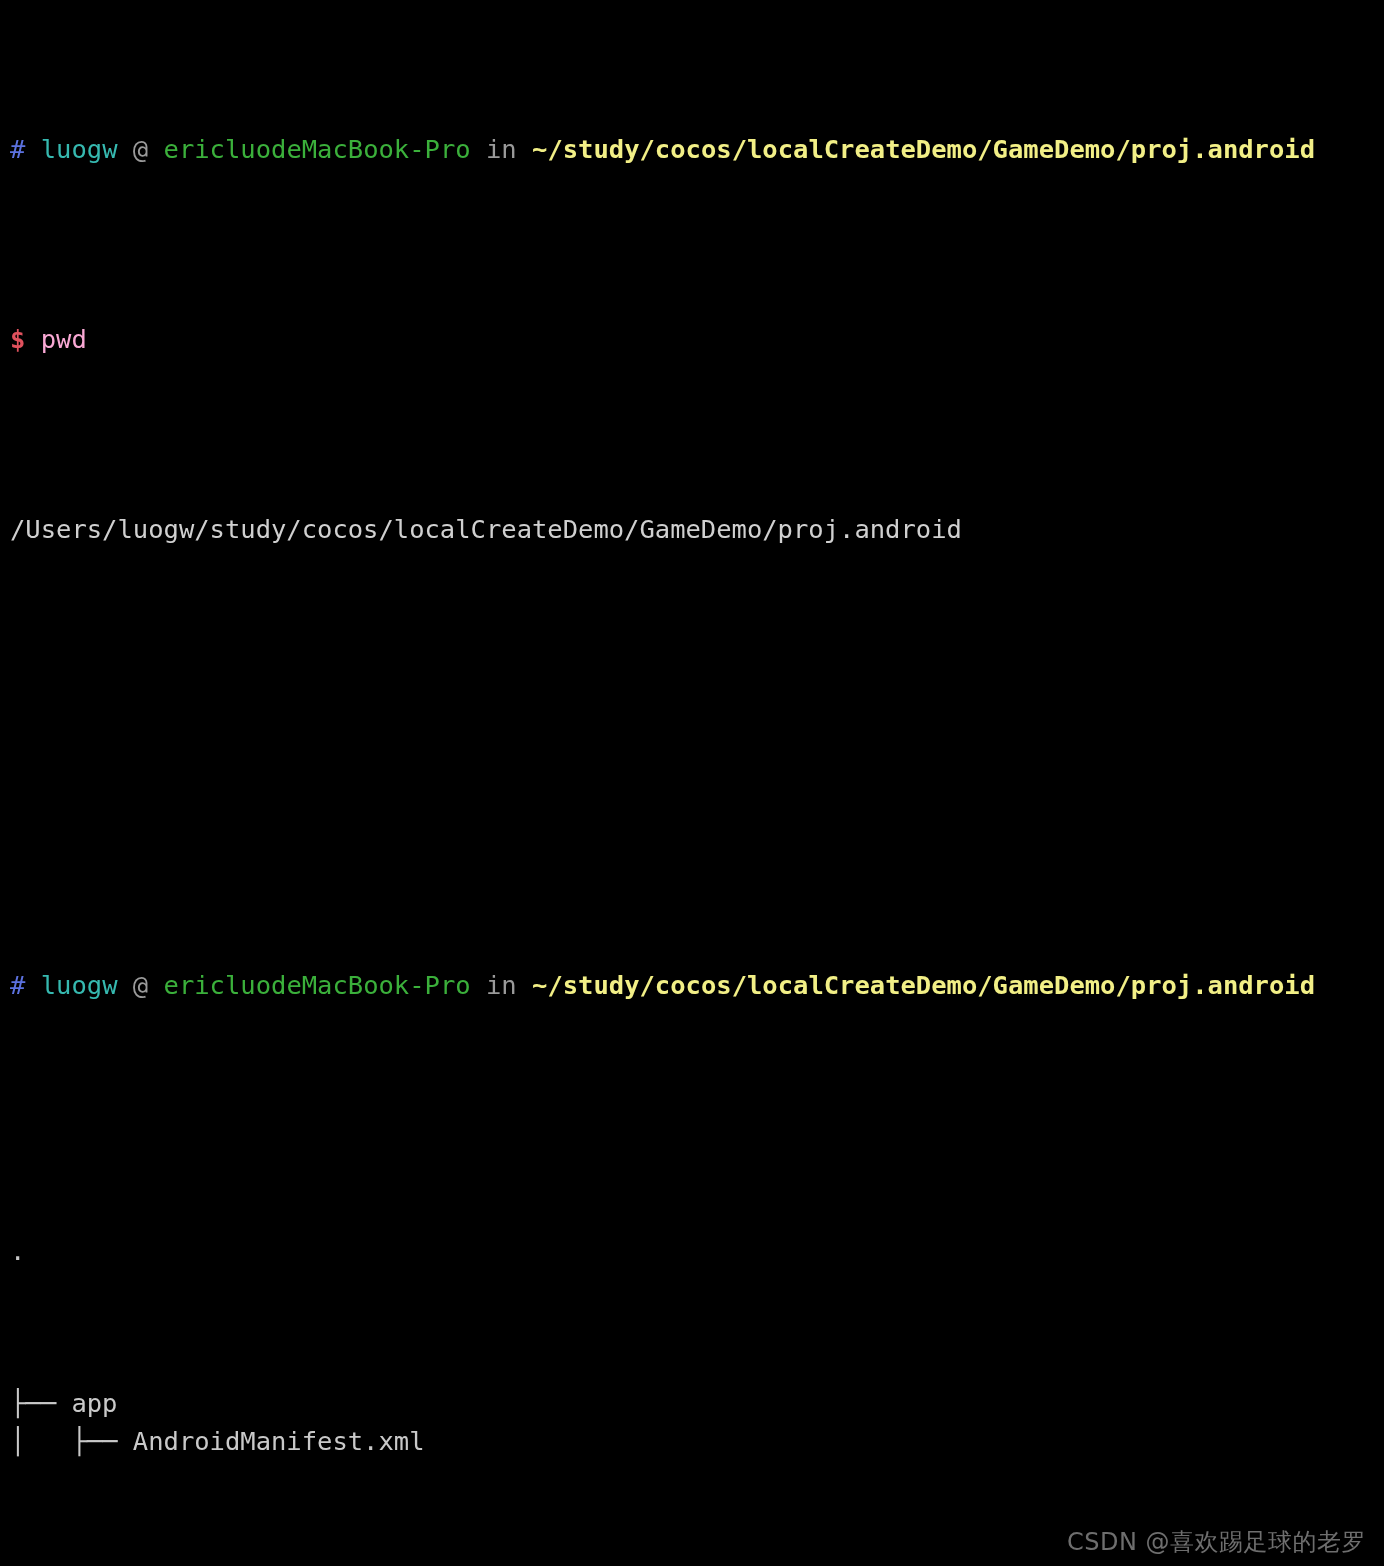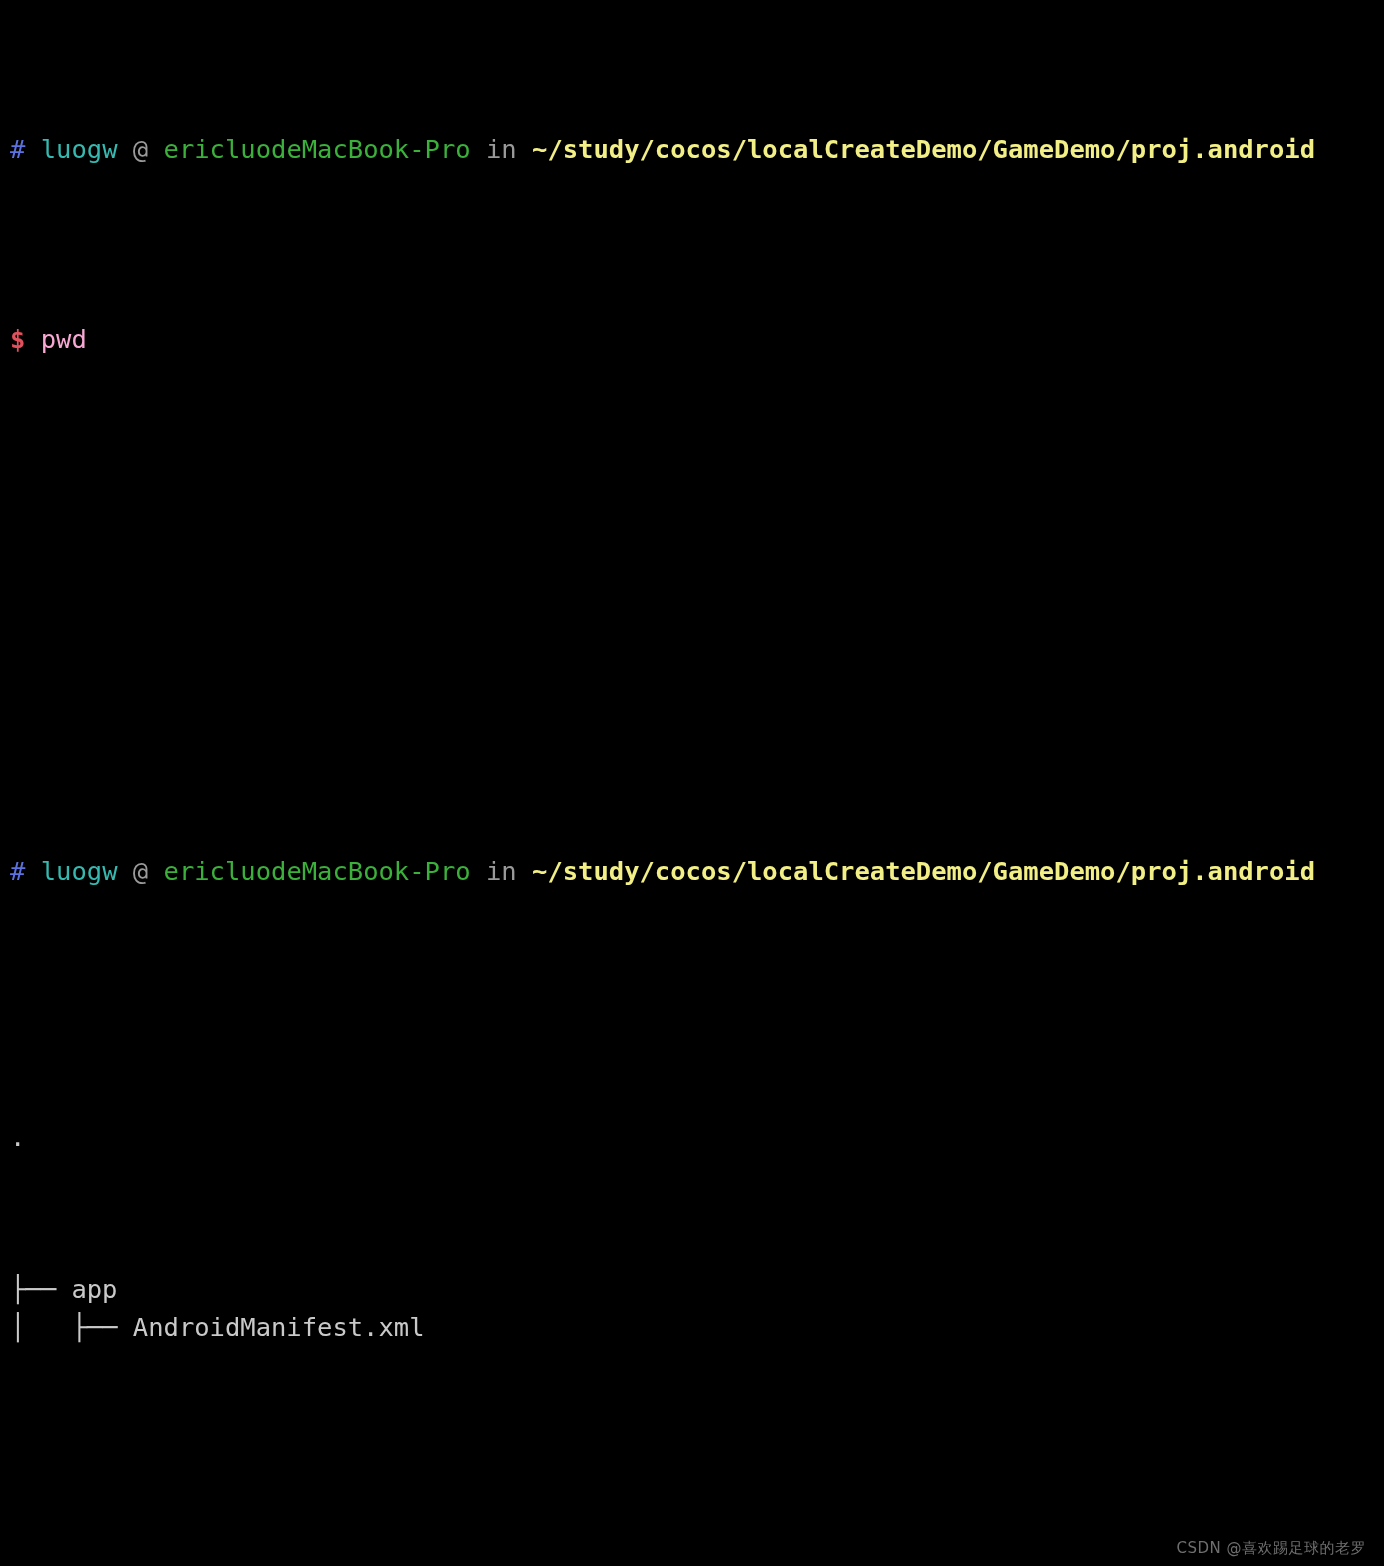--- a/index.html
+++ b/index.html
@@ -54,40 +54,41 @@
   .c-dollar  { color: #e0515d; font-weight: bold; }
   .c-cmd     { color: #f9a8d4; }
   .c-out     { color: #d0d0d0; }
   .c-tree    { color: #c9c9c9; }
 
   .watermark {
     position: absolute;
     right: 18px;
     bottom: 8px;
     color: #6e6e6e;
-    font-size: 15px;
+    font-size: 24px;
     font-family: "DejaVu Sans", "Liberation Sans", sans-serif;
     letter-spacing: 0.5px;
     white-space: pre;
   }
 </style>
 </head>
 <body>
 
 <div id="terminal">
 
   <div class="screen">
 
     
     <div class="line"><span class="c-hash">#</span><span class="c-out"> </span><span class="c-user">luogw</span><span class="c-out"> </span><span class="c-at">@</span><span class="c-out"> </span><span class="c-host">ericluodeMacBook-Pro</span><span class="c-out"> </span><span class="c-in">in</span><span class="c-out"> </span><span class="c-path">~/study/cocos/localCreateDemo/GameDemo/proj.android</span></div>
 
     
     <div class="line"><span class="c-dollar">$</span><span class="c-out"> </span><span class="c-cmd">pwd</span></div>
 
     
+    <div class="line"><span class="c-out">/Users/luogw/study/cocos/localCreateDemo/GameDemo/proj.android</span></div>
 
     <div class="line blank"> </div>
     <div class="line blank"> </div>
 
     
     <div class="line"><span class="c-hash">#</span><span class="c-out"> </span><span class="c-user">luogw</span><span class="c-out"> </span><span class="c-at">@</span><span class="c-out"> </span><span class="c-host">ericluodeMacBook-Pro</span><span class="c-out"> </span><span class="c-in">in</span><span class="c-out"> </span><span class="c-path">~/study/cocos/localCreateDemo/GameDemo/proj.android</span></div>
 
     
 
     

